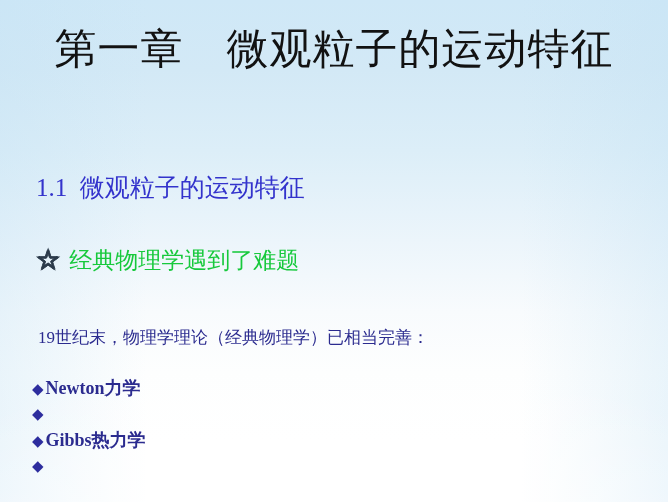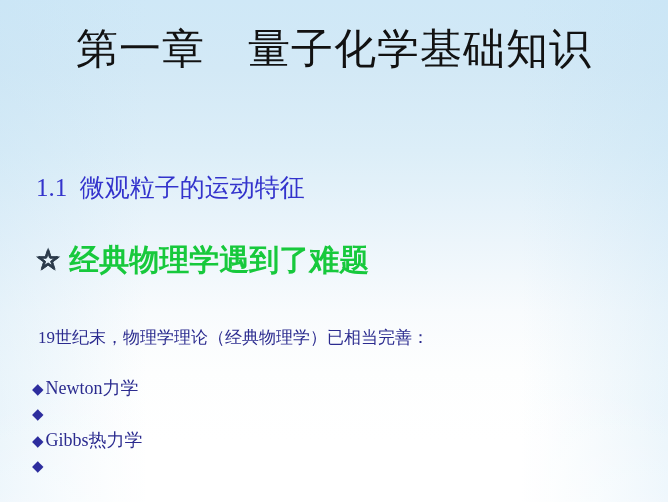--- a/index.html
+++ b/index.html
@@ -83,22 +83,22 @@
     color: #ffffff;
     -webkit-text-stroke: 1.2px #2b3a4a;
     text-shadow:
       -1px 0 #2b3a4a, 1px 0 #2b3a4a,
       0 -1px #2b3a4a, 0 1px #2b3a4a;
     margin-right: 9px;
     font-family: "DejaVu Sans", sans-serif;
   }
   .star-text {
     color: #17c93c;
-    font-size: 30px;
-    font-weight: bold;
+    font-size: 23px;
+    font-weight: normal;
     font-family: "DejaVu Sans", "Liberation Sans", sans-serif;
   }
 
   
   .lead-in {
     position: absolute;
     left: 38px;
     top: 206px;
     color: #2b2b8f;
     font-family: "Liberation Serif", "DejaVu Serif", serif;
@@ -125,28 +125,28 @@
     line-height: 26px;
     height: 26px;
     white-space: pre;
   }
   .bullet-marker {
     color: #2d2d9e;
     font-size: 15px;
     margin-right: 2px;
     font-family: "DejaVu Sans", sans-serif;
   }
-  .bullet-label { white-space: pre; }
+  .bullet-label { white-space: pre; font-weight: bold; }
 </style>
 </head>
 <body>
 
 <div id="slide">
 
-  <div class="title">第一章　量子化学基础知识</div>
+  <div class="title">第一章　微观粒子的运动特征</div>
 
   <div class="sec-heading">1.1  微观粒子的运动特征</div>
 
   <div class="star-line">
     <span class="star-glyph">☆</span>
     <span class="star-text">经典物理学遇到了难题</span>
   </div>
 
   <div class="lead-in">19世纪末，物理学理论（经典物理学）已相当完善：</div>
 

